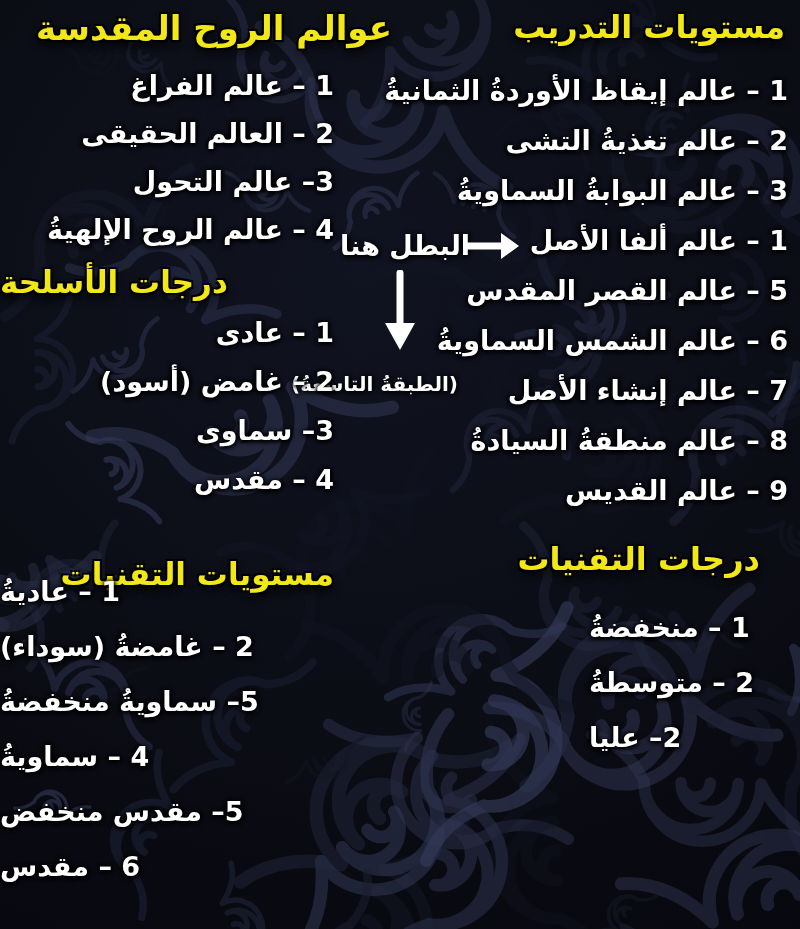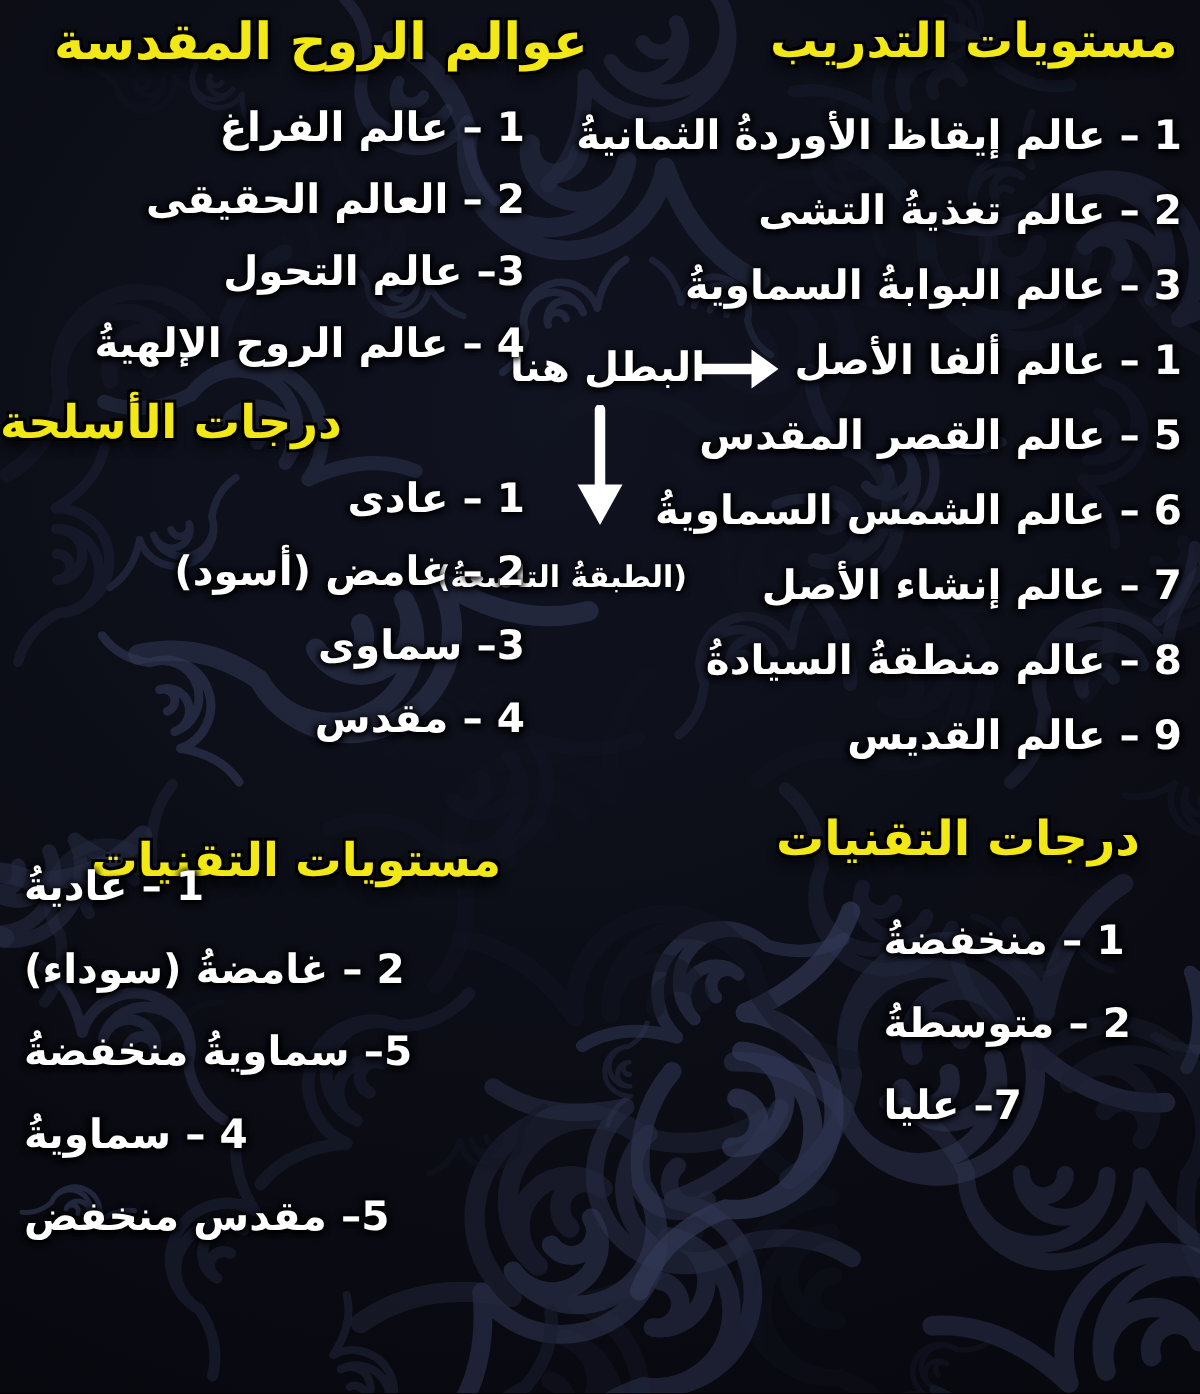--- a/index.html
+++ b/index.html
@@ -10,21 +10,21 @@
     direction:rtl;
   }
   #bg{position:absolute;left:0;top:0;}
   .heading{
     position:absolute;font-weight:bold;white-space:nowrap;
     text-shadow:2px 2px 0 rgba(0,0,0,.95),-2px -2px 0 rgba(0,0,0,.95),
                 2px -2px 0 rgba(0,0,0,.95),-2px 2px 0 rgba(0,0,0,.95),
                 0 5px 8px rgba(0,0,0,.85);
     letter-spacing:1px;
   }
-  .list{position:absolute;font-weight:bold;color:#fff;margin-left:16px;}
+  .list{position:absolute;font-weight:bold;color:#fff;}
   .item{
     white-space:nowrap;
     text-shadow:0 2px 4px rgba(0,0,0,.95),2px 0 4px rgba(0,0,0,.95),-2px 0 4px rgba(0,0,0,.9);
   }
   .annot{
     position:absolute;color:#fff;font-weight:bold;white-space:nowrap;
     text-shadow:0 2px 4px rgba(0,0,0,.95),2px 0 4px rgba(0,0,0,.95);
   }
   
   #training-title{top:8px;right:15px;font-size:32px;}
@@ -151,21 +151,21 @@
   <svg class="arrow" id="arrow-down" width="44" height="84" viewBox="0 0 44 84" aria-hidden="true">
     <path d="M22 3 V58" stroke="#ffffff" stroke-width="7" stroke-linecap="round" fill="none"></path>
     <path d="M7 53 L22 80 L37 53 Z" fill="#ffffff"></path>
   </svg>
   <div class="annot" id="layer-label">(الطبقةُ التاسعةُ)</div>
 
   <div class="heading" id="techgrades-title" style="color: rgb(242, 232, 24);">درجات التقنيات</div>
   <div class="list" id="techgrades-list">
       <div class="item">1 – منخفضةُ</div>
       <div class="item">2 – متوسطةُ</div>
-      <div class="item">7– عليا</div>
+      <div class="item">2– عليا</div>
     </div>
 
   <div class="heading" id="spirit-title" style="color: rgb(242, 232, 24);">عوالم الروح المقدسة</div>
   <div class="list" id="spirit-list">
       <div class="item">1 – عالم الفراغ</div>
       <div class="item">2 – العالم الحقيقى</div>
       <div class="item">3– عالم التحول</div>
       <div class="item">4 – عالم الروح الإلهيةُ</div>
     </div>
 
@@ -177,15 +177,16 @@
       <div class="item">4 – مقدس</div>
     </div>
 
   <div class="heading" id="techlevels-title" style="color: rgb(242, 232, 24); margin-top: 36px;">مستويات التقنيات</div>
   <div class="list" id="techlevels-list">
       <div class="item">1 – عاديةُ</div>
       <div class="item">2 – غامضةُ (سوداء)</div>
       <div class="item">5– سماويةُ منخفضةُ</div>
       <div class="item">4 – سماويةُ</div>
       <div class="item">5– مقدس منخفض</div>
+      <div class="item">6 – مقدس</div>
     </div>
 
 </div>
 
 </body></html>

